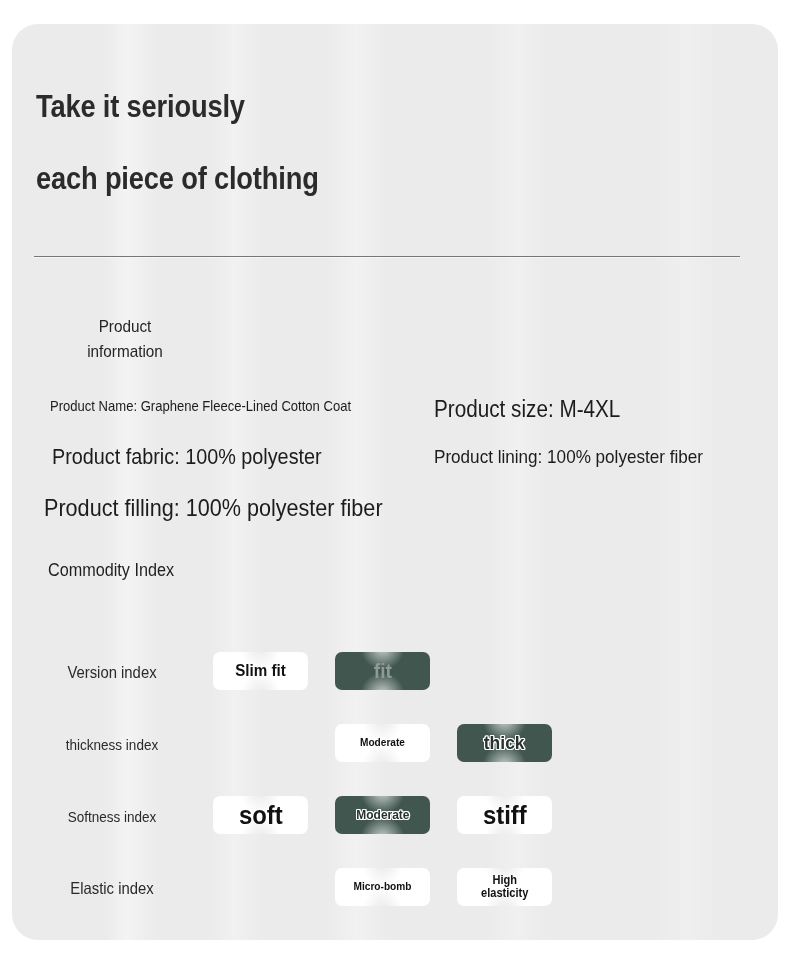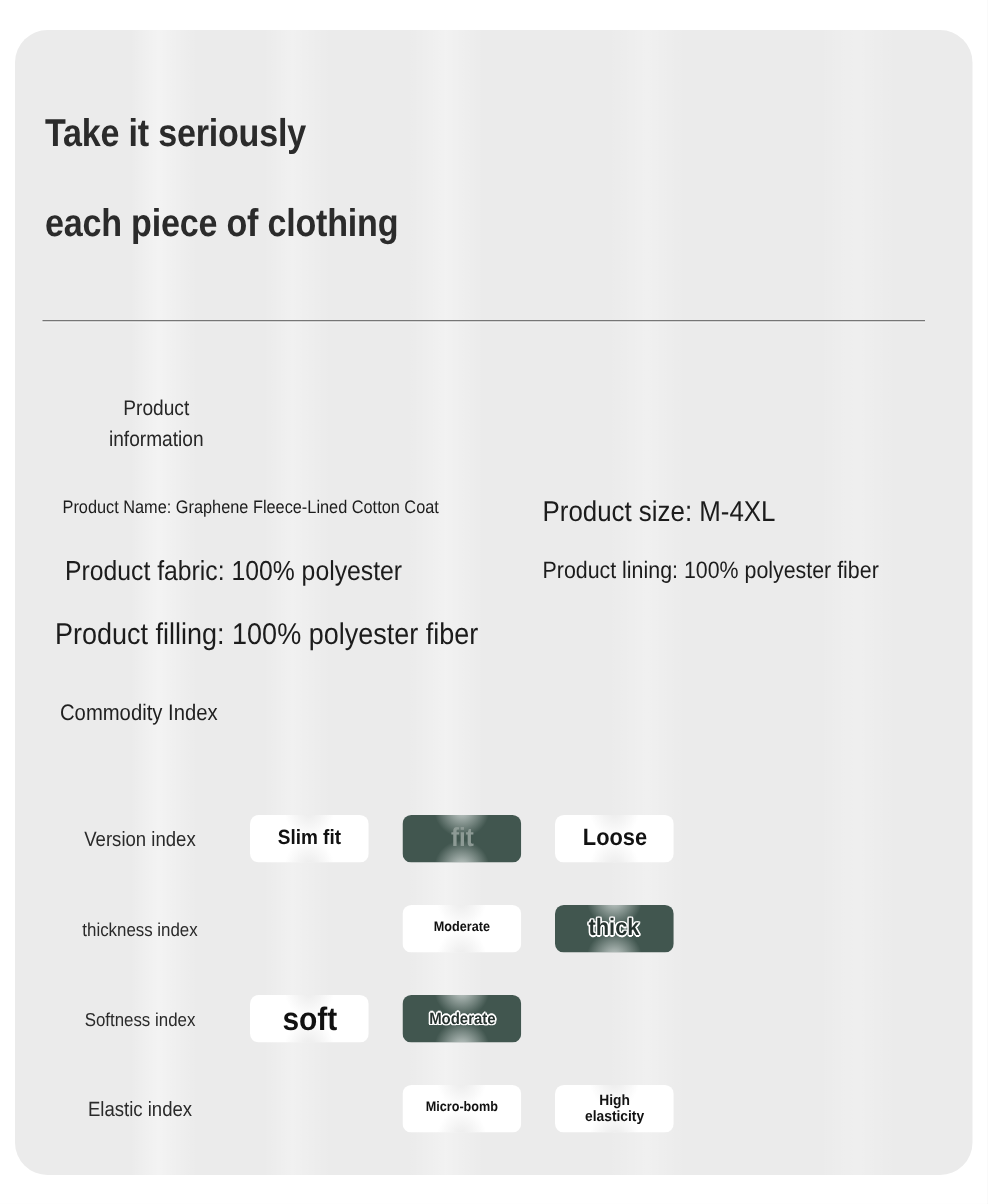--- a/index.html
+++ b/index.html
@@ -143,21 +143,21 @@
     width: 200px;
     text-align: center;
     color: #2a2a2a;
     white-space: nowrap;
   }
   .row-label.sz-16 { font-size: 16.5px; }
   .row-label.sz-15 { font-size: 15px; }
 
   .pills {
     position: absolute;
-    left: 188px;
+    left: 201px;
     top: 50%;
     transform: translateY(-50%);
     width: 360px;
     height: 40px;
   }
 
   .pill {
     position: absolute;
     top: 0;
     width: 95px;
@@ -248,23 +248,20 @@
 
       <div class="index-row">
         <div class="row-label sz-16">Version index</div>
         <div class="pills">
           <div class="pill off c0">
             <span class="txt t-16">Slim fit</span>
           </div>
           <div class="pill on muted c1">
             <span class="txt t-21">fit</span>
           </div>
-          <div class="pill off c2">
-            <span class="txt t-19">Loose</span>
-          </div>
         </div>
       </div>
 
       <div class="index-row">
         <div class="row-label sz-15">thickness index</div>
         <div class="pills">
           <div class="pill off c1">
             <span class="txt t-11">Moderate</span>
           </div>
           <div class="pill on c2">
@@ -275,20 +272,23 @@
 
       <div class="index-row">
         <div class="row-label sz-15">Softness index</div>
         <div class="pills">
           <div class="pill off c0 overflow">
             <span class="txt t-26">soft</span>
           </div>
           <div class="pill on c1">
             <span class="txt t-13">Moderate</span>
           </div>
+          <div class="pill off c2 overflow">
+            <span class="txt t-26">stiff</span>
+          </div>
         </div>
       </div>
 
       <div class="index-row">
         <div class="row-label sz-16">Elastic index</div>
         <div class="pills">
           <div class="pill off c1">
             <span class="txt t-11">Micro-bomb</span>
           </div>
           <div class="pill off c2">

